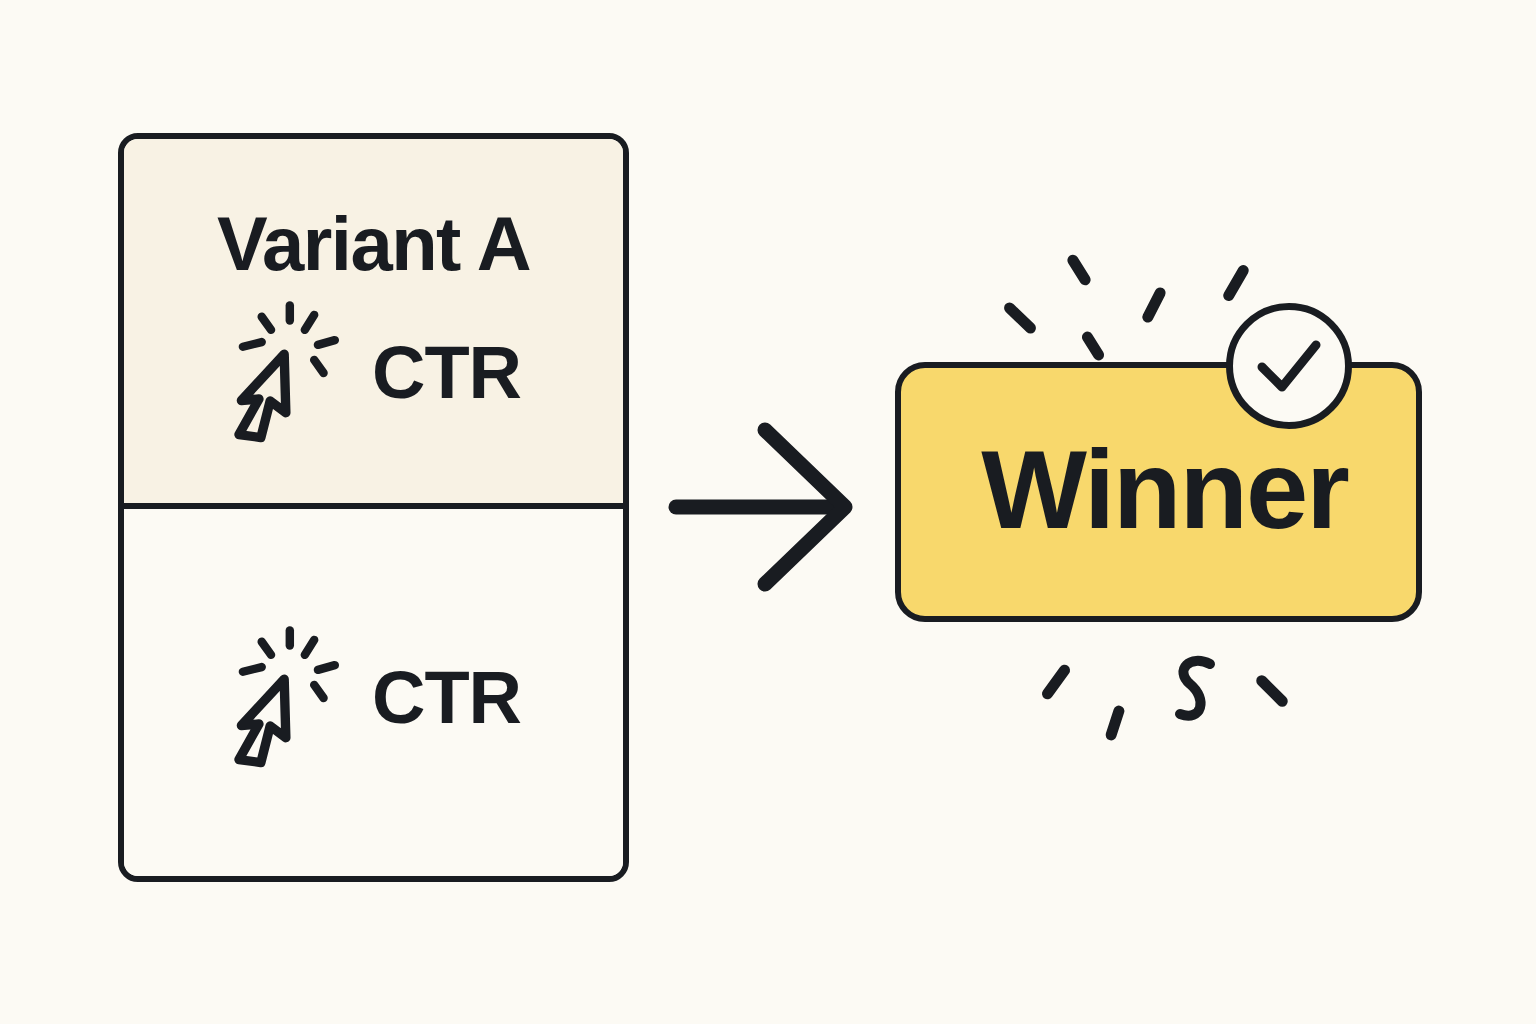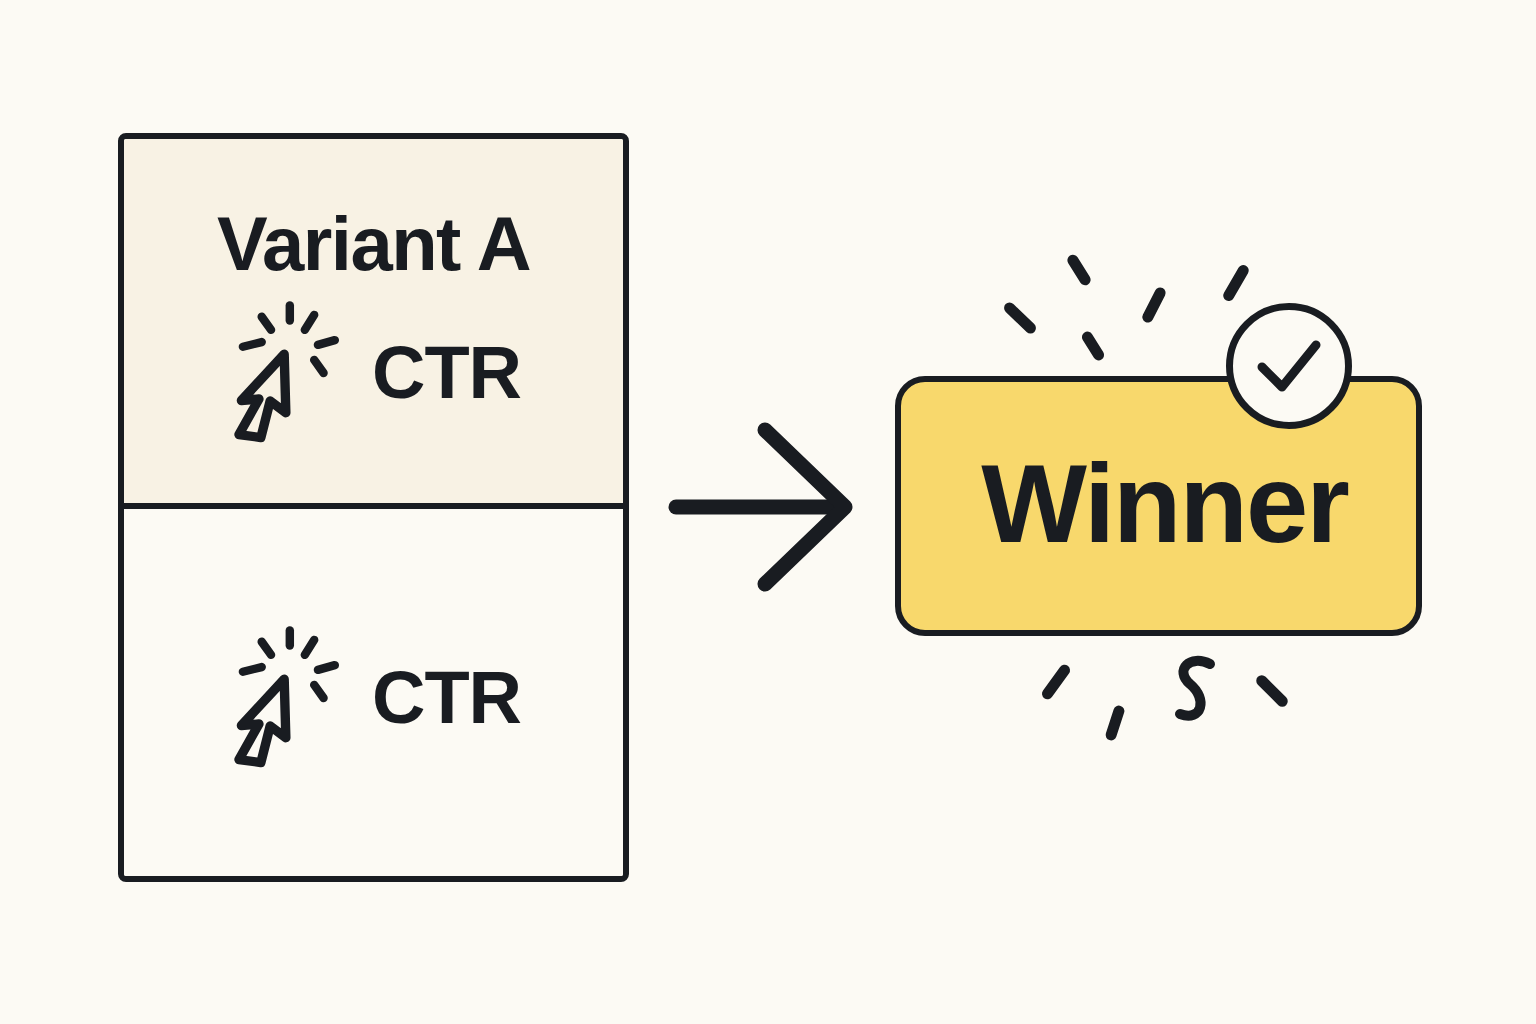--- a/index.html
+++ b/index.html
@@ -16,21 +16,21 @@
     background:var(--background);
     font-family:"Liberation Sans", sans-serif;
     position:relative;
     overflow:hidden;
   }
   .canvas{position:absolute;inset:0;}
 
   
   .card{
     position:absolute;left:118px;top:133px;width:511px;height:749px;
-    border:6px solid var(--outline);border-radius:8px;
+    border:6px solid var(--outline);border-radius:20px;
     overflow:hidden;display:flex;flex-direction:column;
     background:var(--panel_white);
   }
   .half{
     display:flex;flex-direction:column;align-items:center;justify-content:center;
     gap:14px;padding-top:10px;
   }
   .half.top{height:370px;background:var(--panel_cream);border-bottom:6px solid var(--outline);}
   .half.bottom{flex:1;background:var(--panel_white);}
   .v-label{
@@ -42,21 +42,21 @@
     font-size:74px;font-weight:700;letter-spacing:-1px;
     color:var(--text);line-height:1;
   }
   .click-icon{display:block;}
 
   
   .arrow{position:absolute;left:660px;top:420px;}
 
   
   .badge{
-    position:absolute;left:895px;top:376px;width:527px;height:260px;
+    position:absolute;left:895px;top:362px;width:527px;height:260px;
     background:var(--badge_yellow);border:6px solid var(--outline);border-radius:30px;
     display:flex;align-items:center;justify-content:center;padding-left:12px;
   }
   .winner{
     font-size:112px;font-weight:700;letter-spacing:-2px;
     color:var(--text);line-height:1;padding-bottom:4px;
   }
   .check-circle{
     position:absolute;left:1226px;top:303px;width:126px;height:126px;
     background:var(--panel_white);border:7px solid var(--outline);border-radius:50%;

